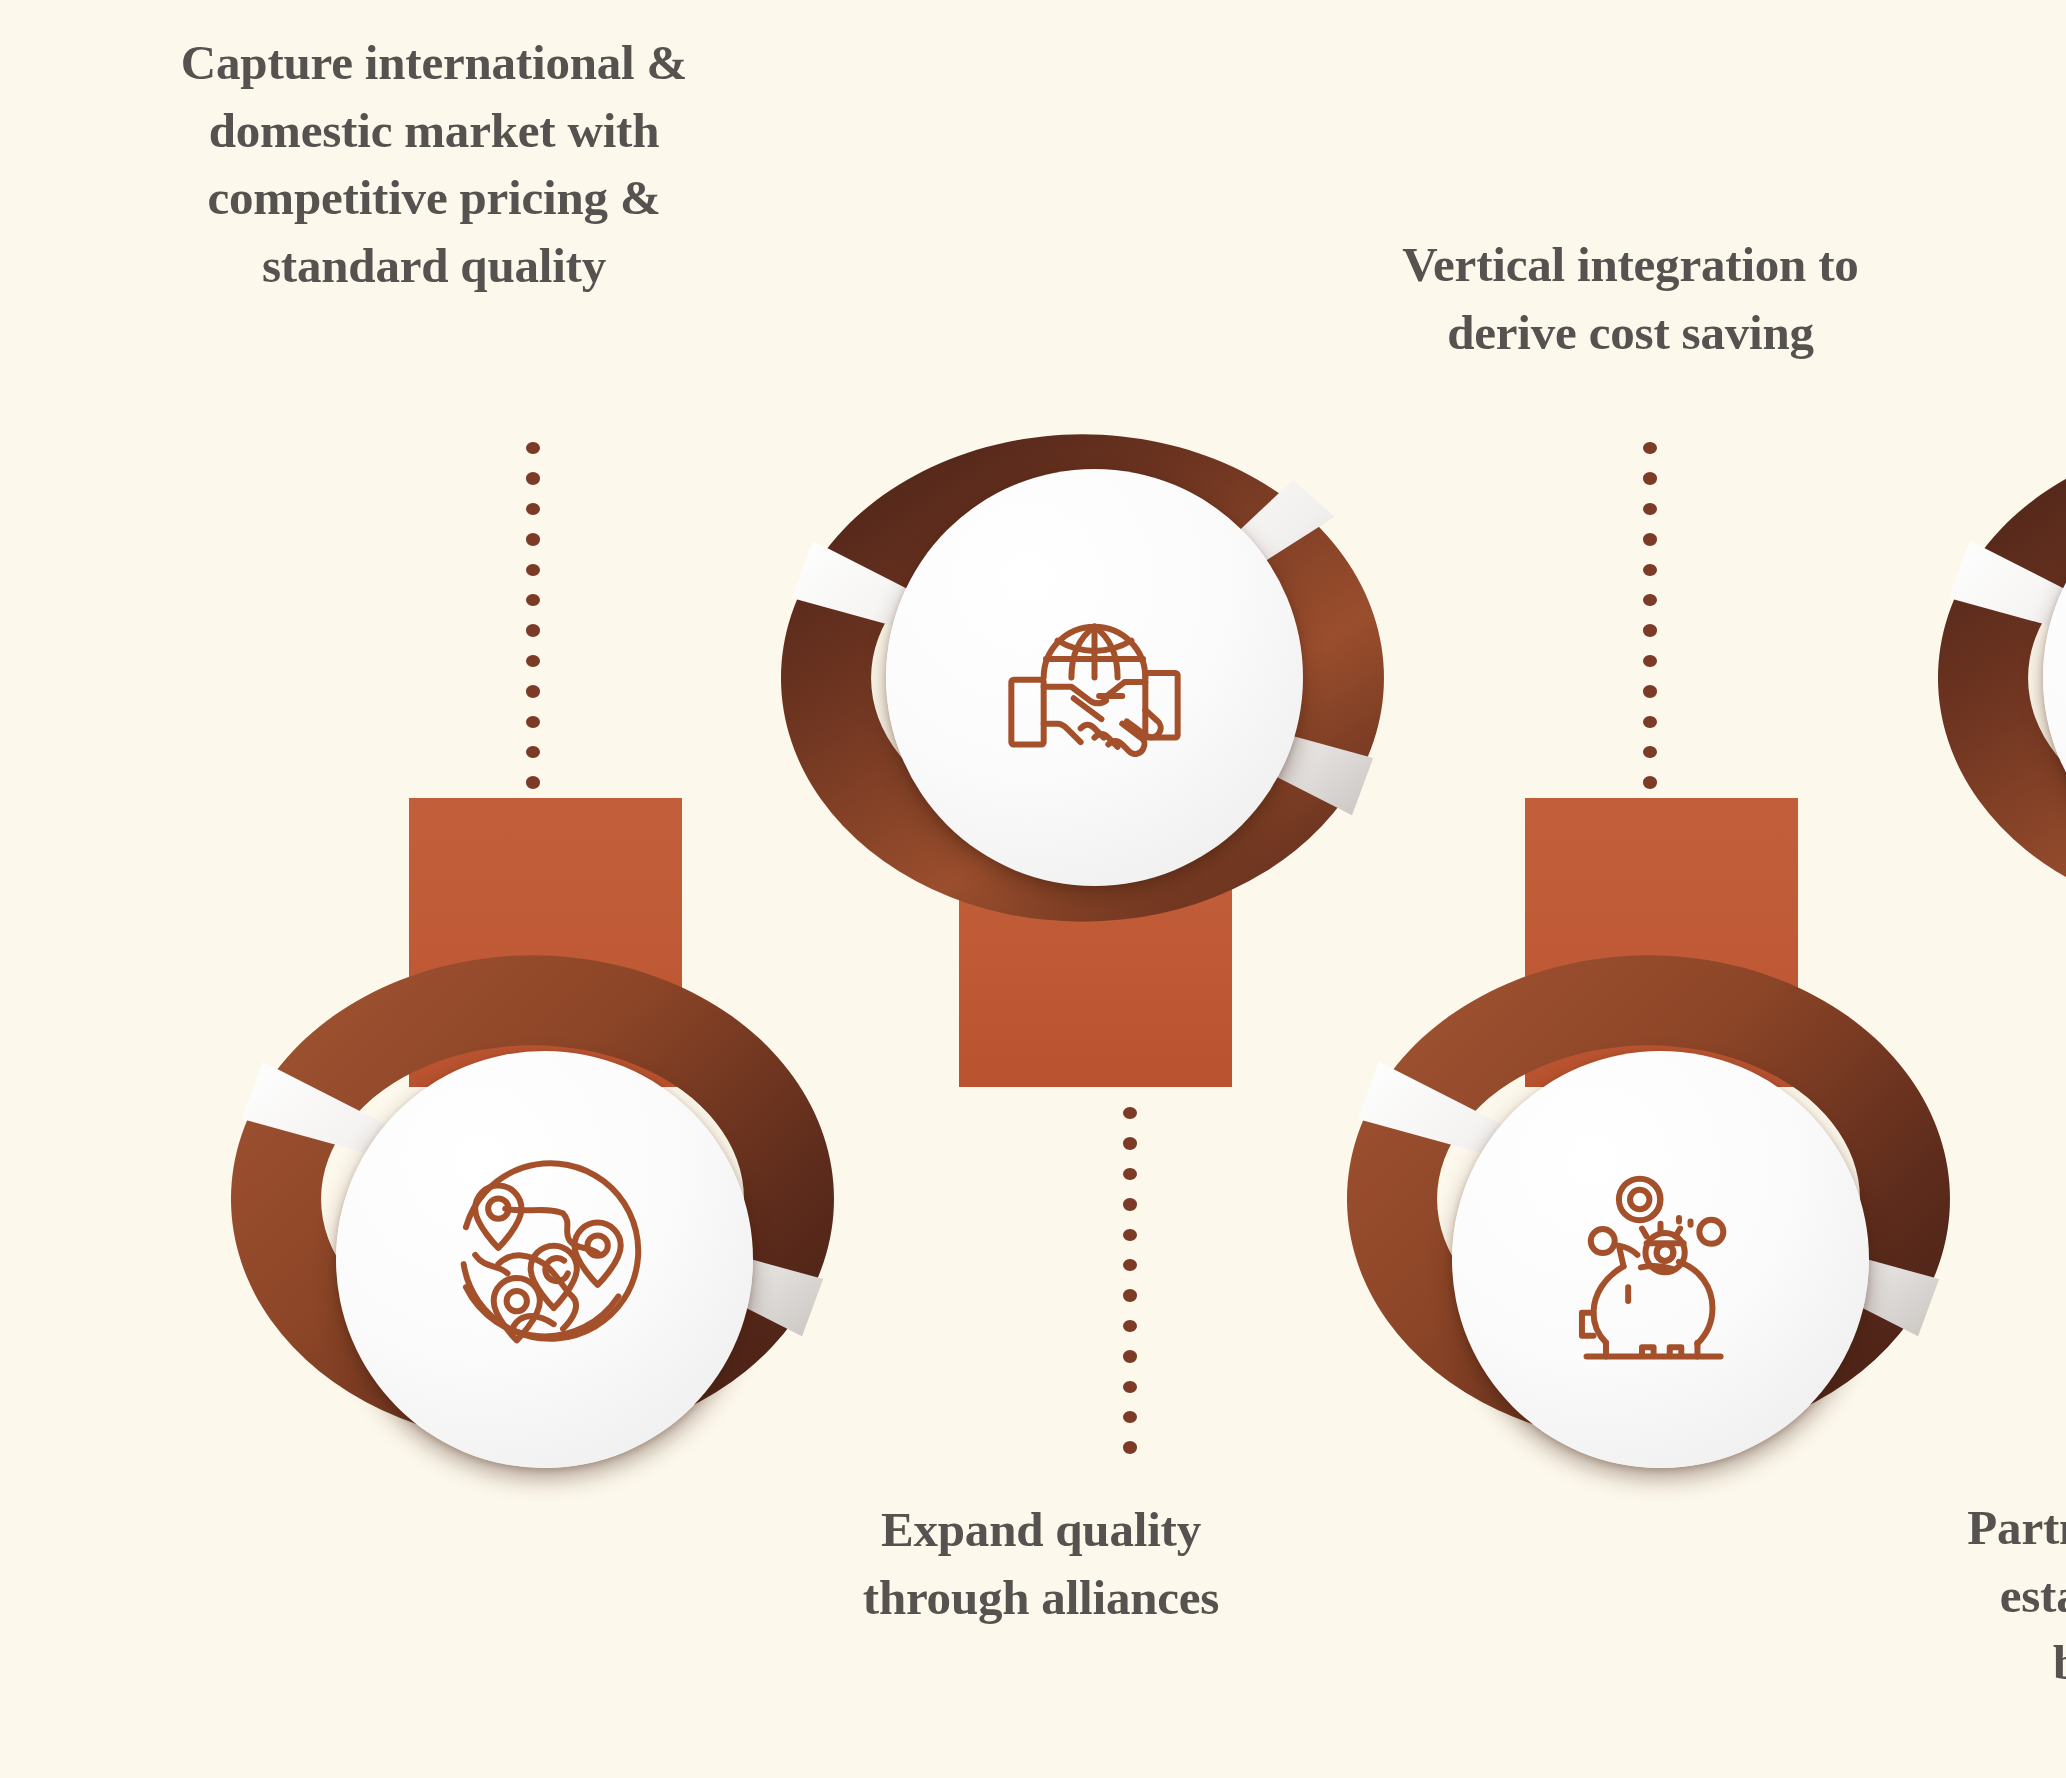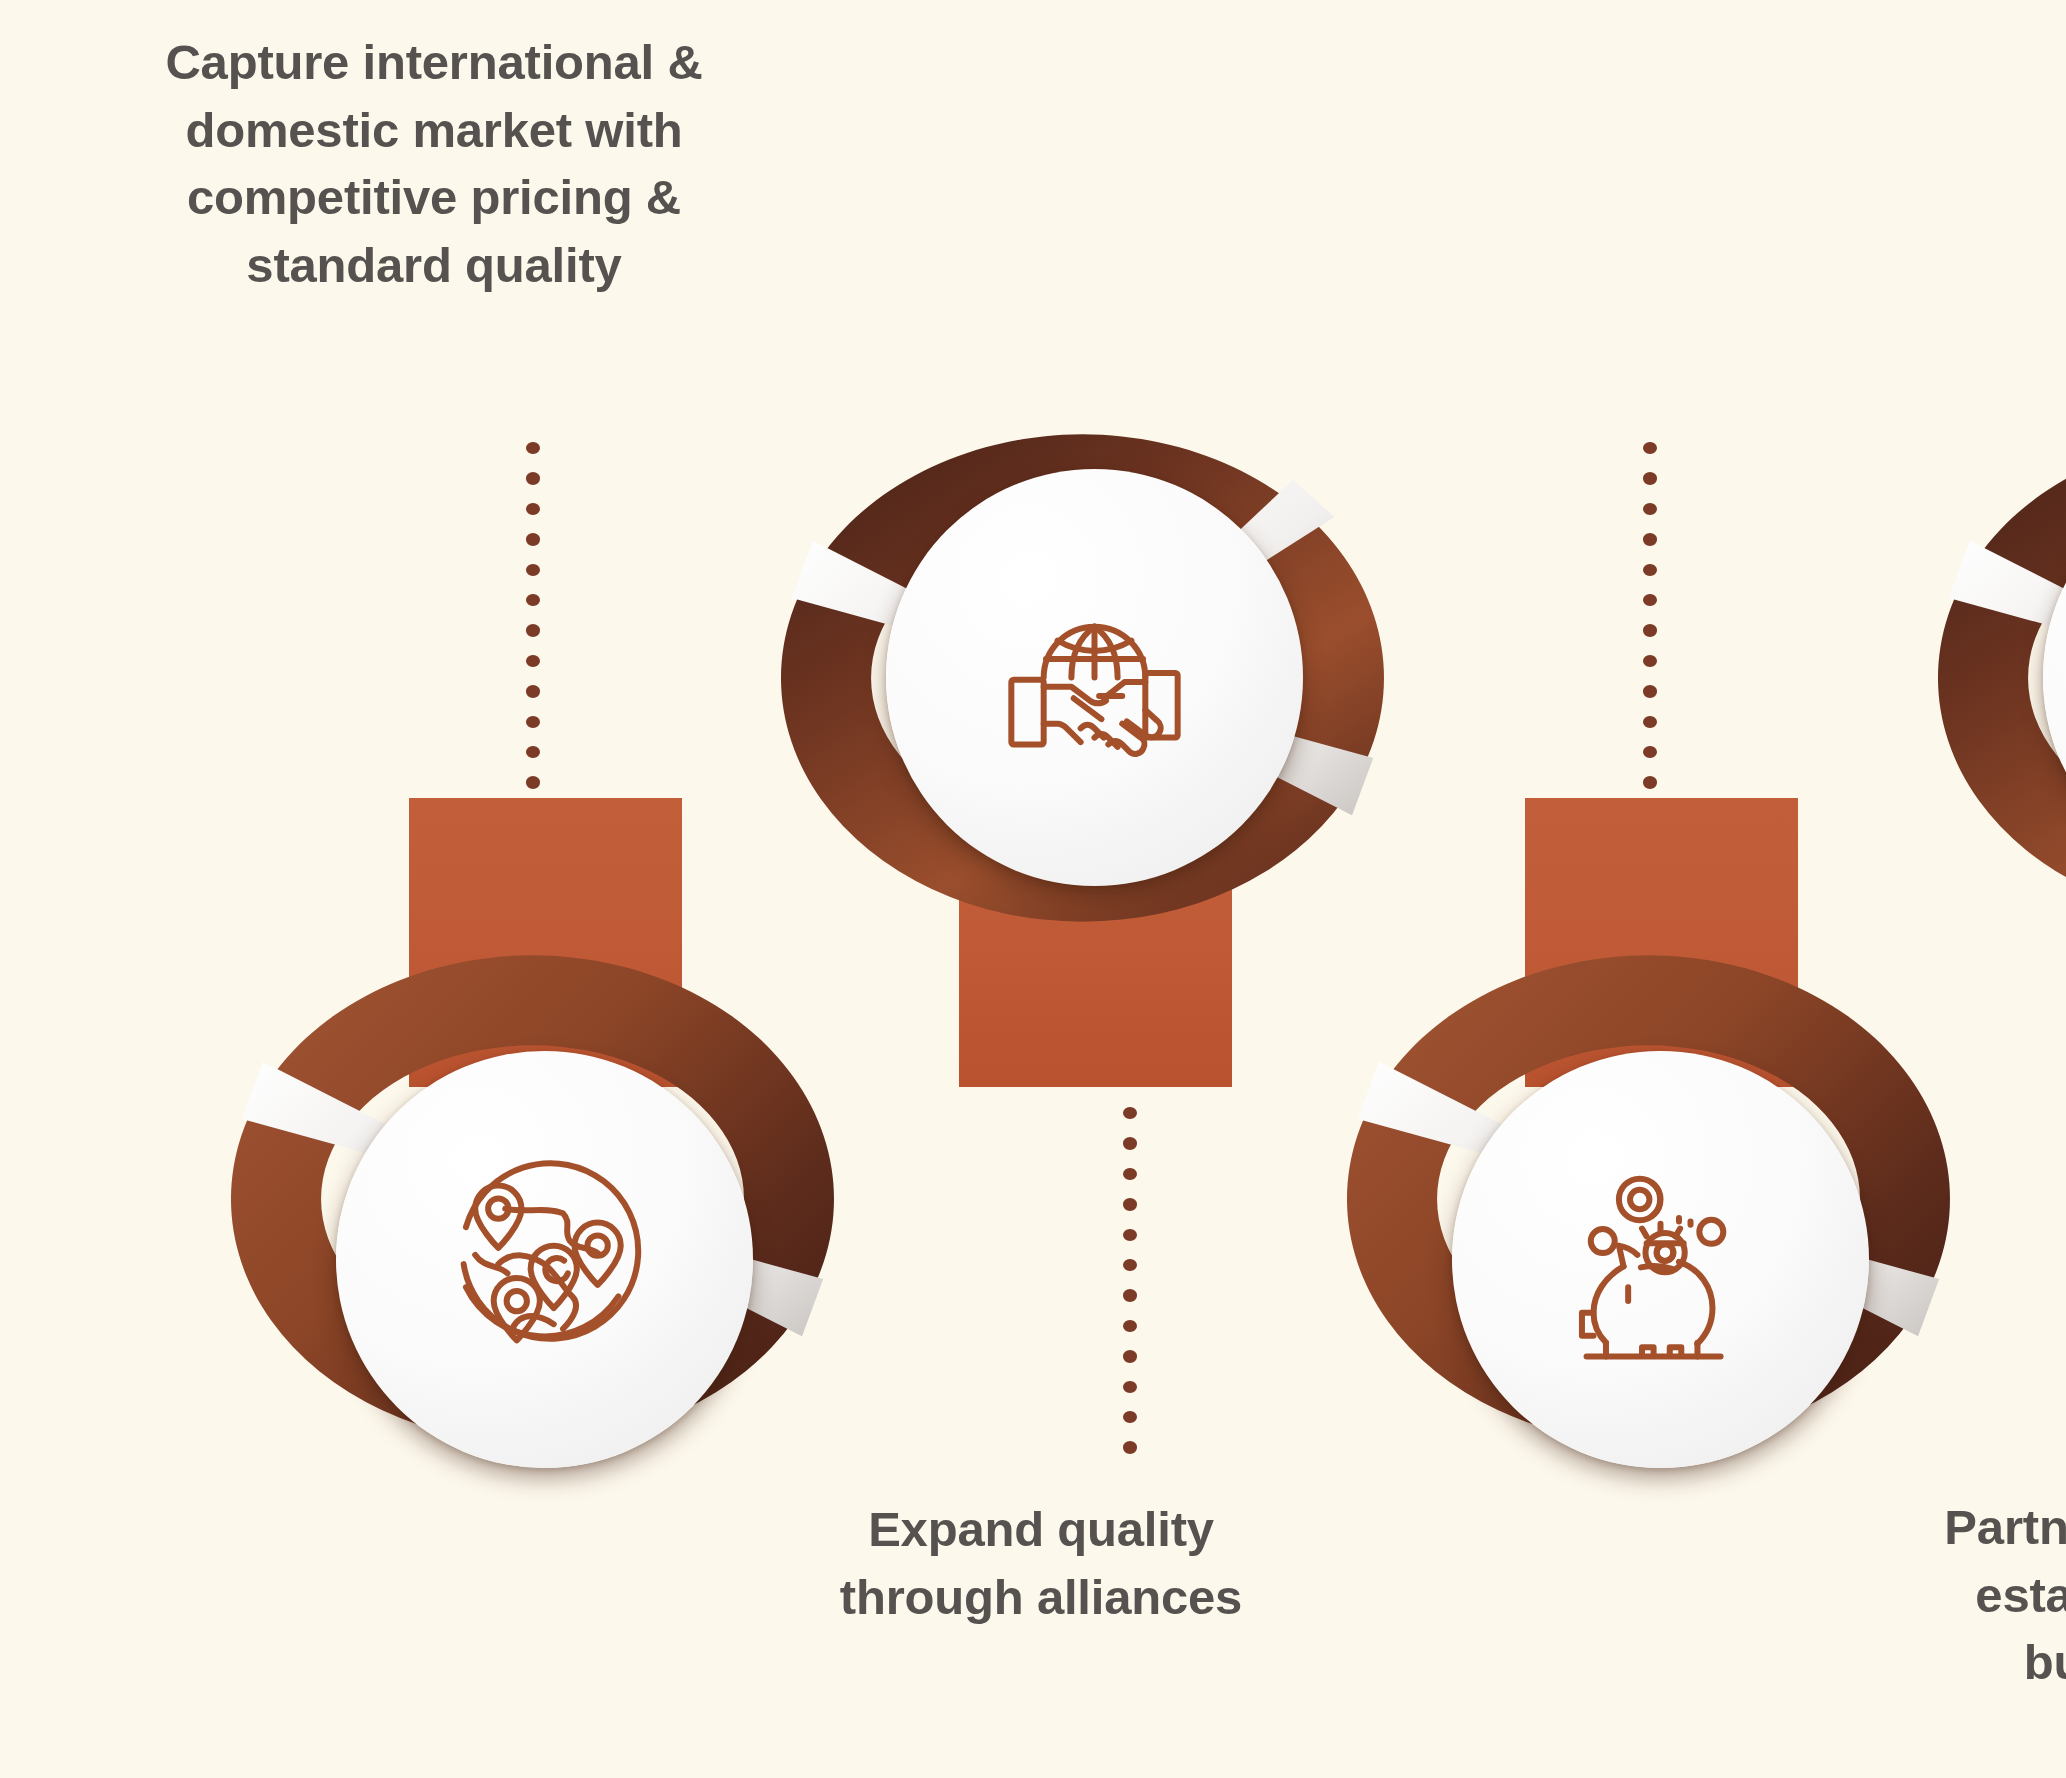--- a/index.html
+++ b/index.html
@@ -15,20 +15,21 @@
   
   .label{
     position:absolute;
     color:#55524F;
     font-weight:bold;
     font-size:49px;
     line-height:1.38;
     text-align:center;
     letter-spacing:-0.2px;
     white-space:pre-line;
+    font-family:Liberation Serif, serif;
   }
 
   
   .connector{position:absolute;display:flex;flex-direction:column;align-items:center;}
   .connector i{
     display:block;
     width:14px;height:12.4px;
     border-radius:50%;
     background:#7C3B26;
     margin-bottom:18px;
@@ -88,20 +89,22 @@
   </svg>
 
   <div class="label" style="left:25px;top:29px;width:818px;">Capture international &amp;
 domestic market with
 competitive pricing &amp;
 standard quality</div>
 
   <div class="label" style="left:694px;top:1496px;width:694px;">Expand quality
 through alliances</div>
 
+  <div class="label" style="left:1215px;top:231px;width:831px;">Vertical integration to
+derive cost saving</div>
 
   <div class="label" style="left:1785px;top:1494px;width:826px;">Partner with clients to
 establish profitable
 business deals</div>
 
   <div class="connector" style="left:526px;top:442px;">
     <i></i>
       <i></i>
     <i></i>
       <i></i>

